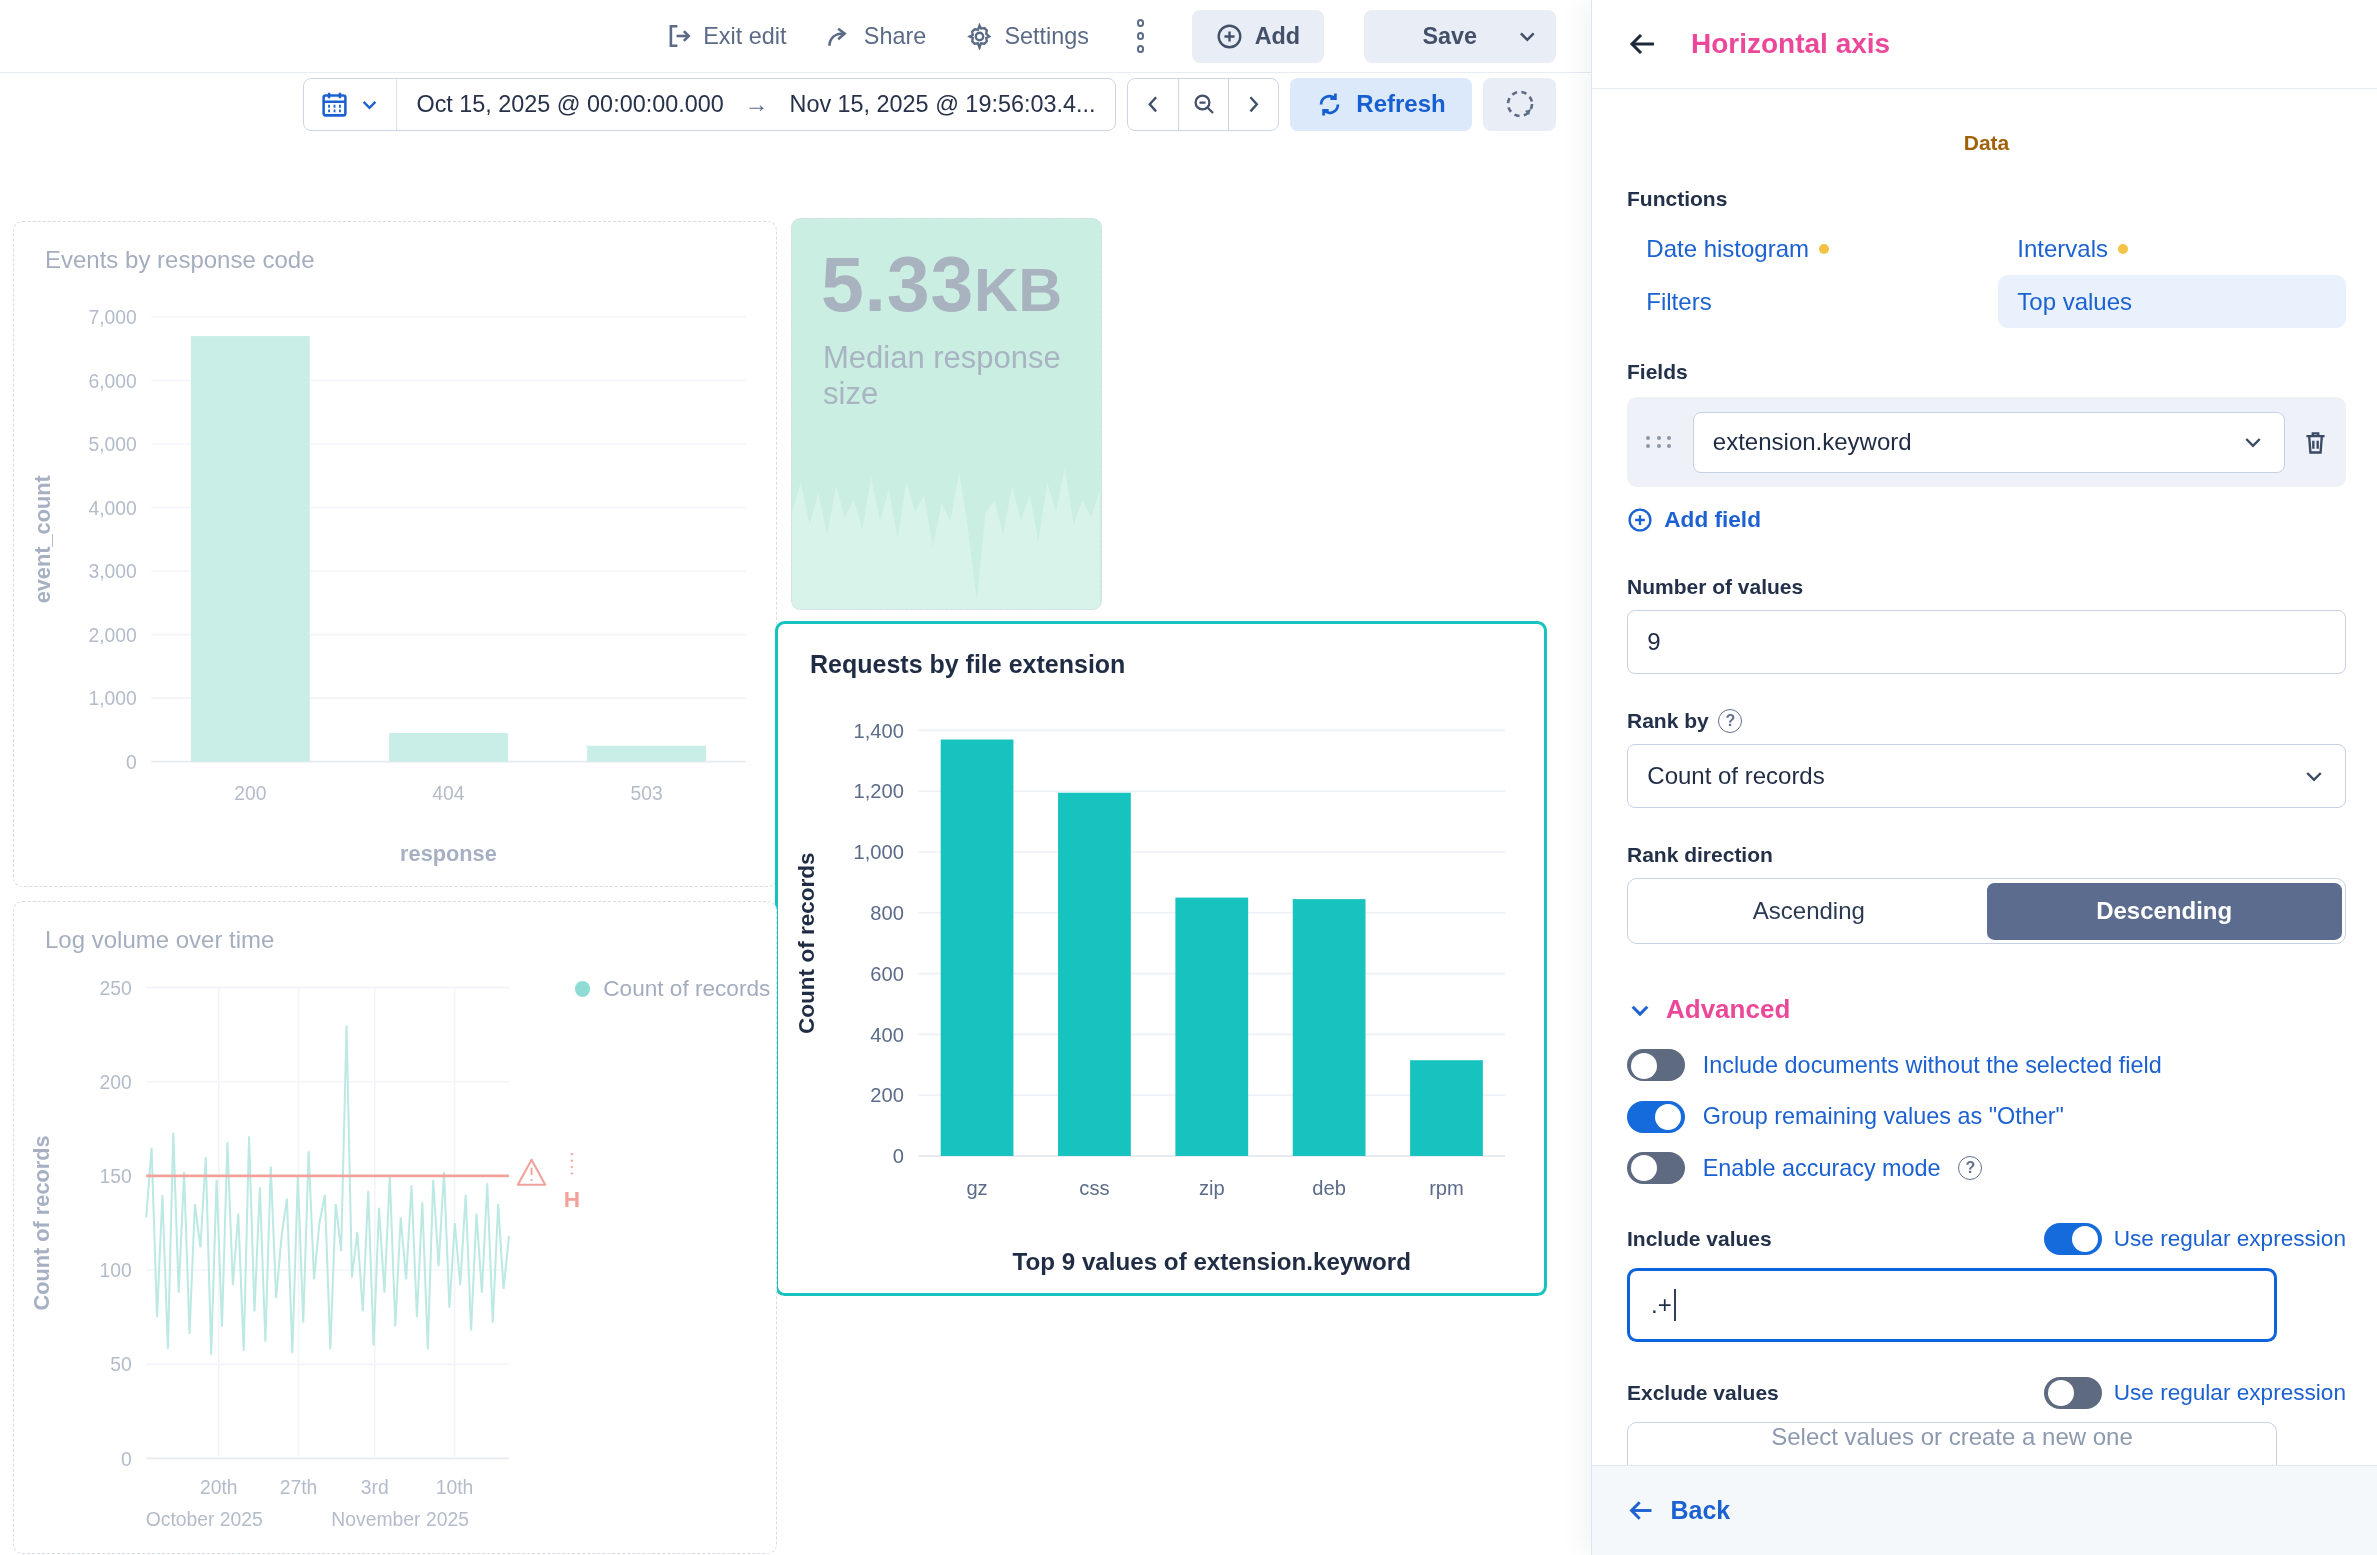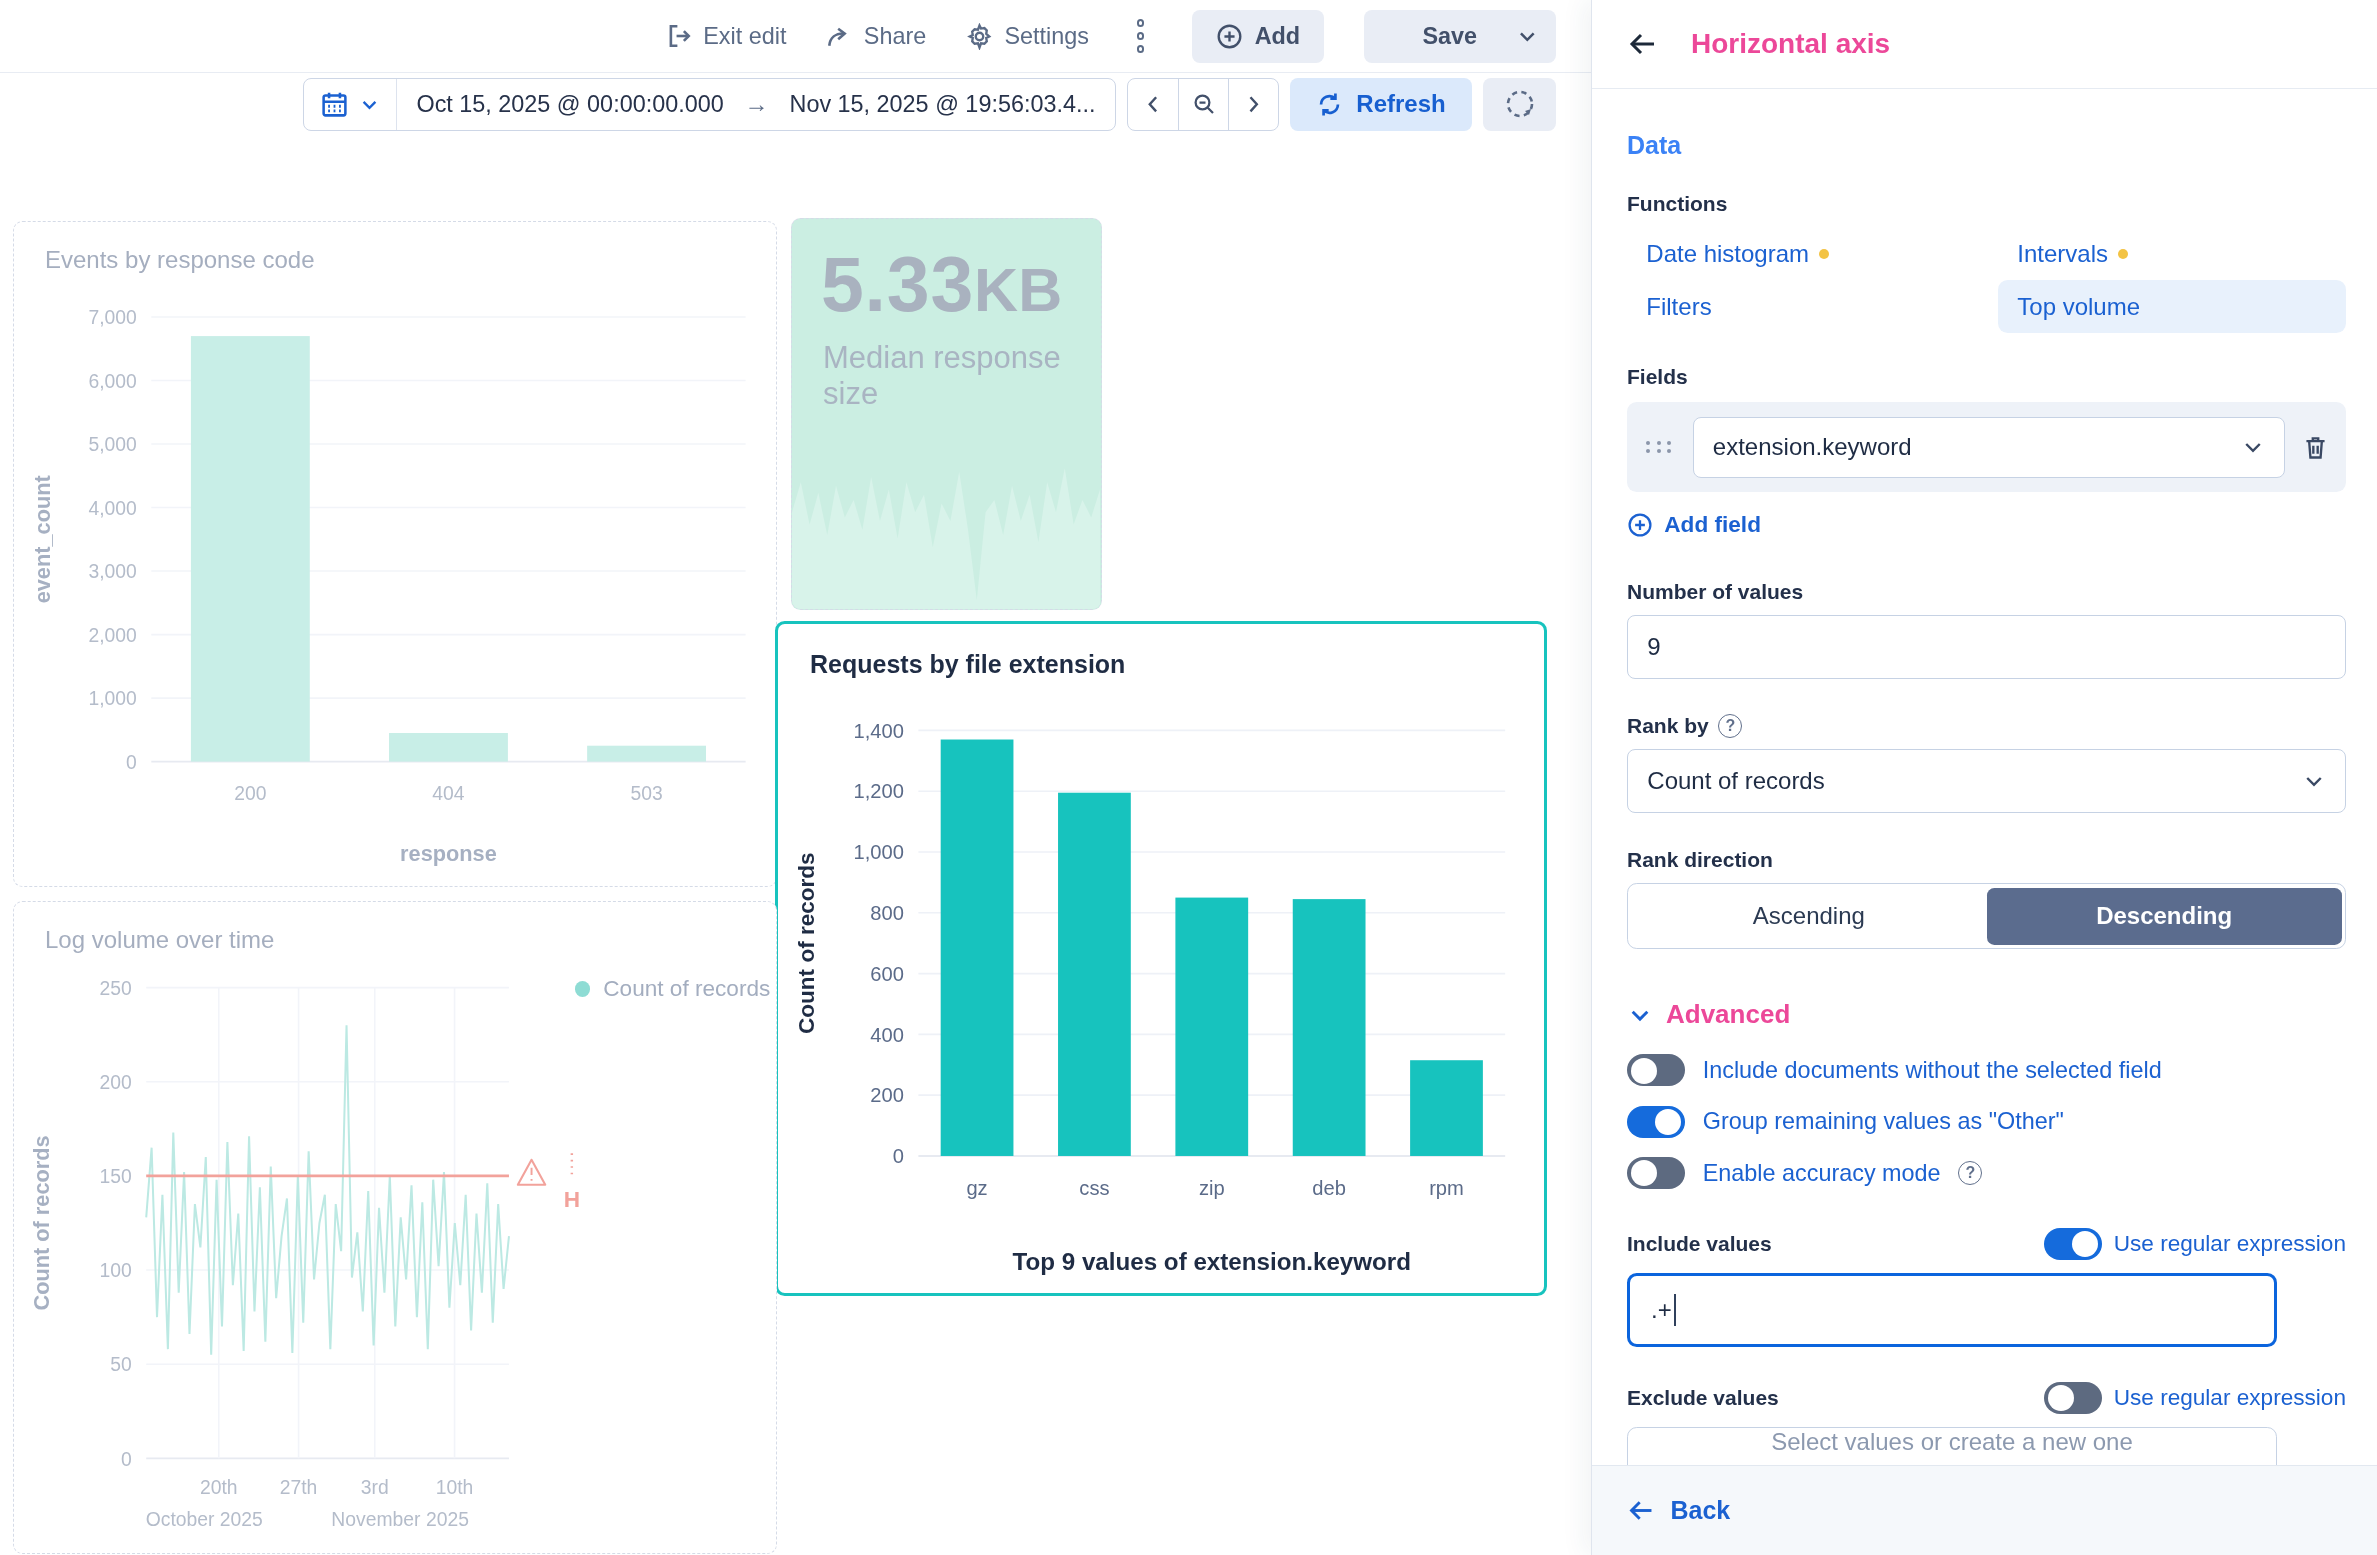--- a/index.html
+++ b/index.html
@@ -72,21 +72,21 @@
   .legend i { width:15.3px; height:15.3px; border-radius:50%; background:#8edcd4; display:block; }
   .legend span { font-size:22.6px; color:#a3adbf; }
 
   
   .flyout { position:absolute; left:1591px; top:0; width:787px; height:1555px; background:#fff;
     border-left:1.6px solid #dfe5ee; box-shadow:-8px 0 22.6px rgba(40,60,90,.06); }
   .fly-head { height:89px; display:flex; align-items:center; gap:32px; padding-left:35px;
     border-bottom:1.6px solid #e6ebf2; }
   .fly-title { font-size:28px; font-weight:700; color:#ec4899; }
   .fly-body { padding:42px 32px 0 35px; }
-  .sec-h { font-size:25px; font-weight:700; color:#3b82f6; }
+  .sec-h { font-size:21px; font-weight:700; color:#a16207;text-align:center; }
   .lbl { font-size:21px; font-weight:700; color:#23304a; }
   .fn-grid { display:grid; grid-template-columns:371px 1fr; margin-top:11.3px; }
   .fn-item { display:flex; align-items:center; gap:9.7px; height:53px; font-size:24px;
     color:#1b61d1; cursor:pointer; padding-left:19.3px; }
   .fn-item.selected { background:#e8f1fc; border-radius:9.7px; }
   .badge-dot { width:10.5px; height:10.5px; border-radius:50%; background:#f3c344; display:inline-block; }
   .field-box { margin-top:13px; background:#eef2f8; border-radius:9.7px; padding:14.5px 16px;
     display:flex; align-items:center; gap:16px; }
   .drag-dots { display:grid; grid-template-columns:repeat(3,6.4px); grid-gap:4px; padding:0 3.2px; cursor:grab; }
   .drag-dots i { width:4px; height:4px; border-radius:50%; background:#8b96aa; display:block; }
@@ -378,21 +378,21 @@
           <i class="badge-dot"></i>
         </div>
         <div class="fn-item">
           <span>Intervals</span>
           <i class="badge-dot"></i>
         </div>
         <div class="fn-item">
           <span>Filters</span>
         </div>
         <div class="fn-item selected">
-          <span>Top volume</span>
+          <span>Top values</span>
         </div>
       </div>
 
       <div class="lbl mt40">Fields</div>
       <div class="field-box">
         <div class="drag-dots">
             <i></i>
             <i></i>
             <i></i>
             <i></i>

